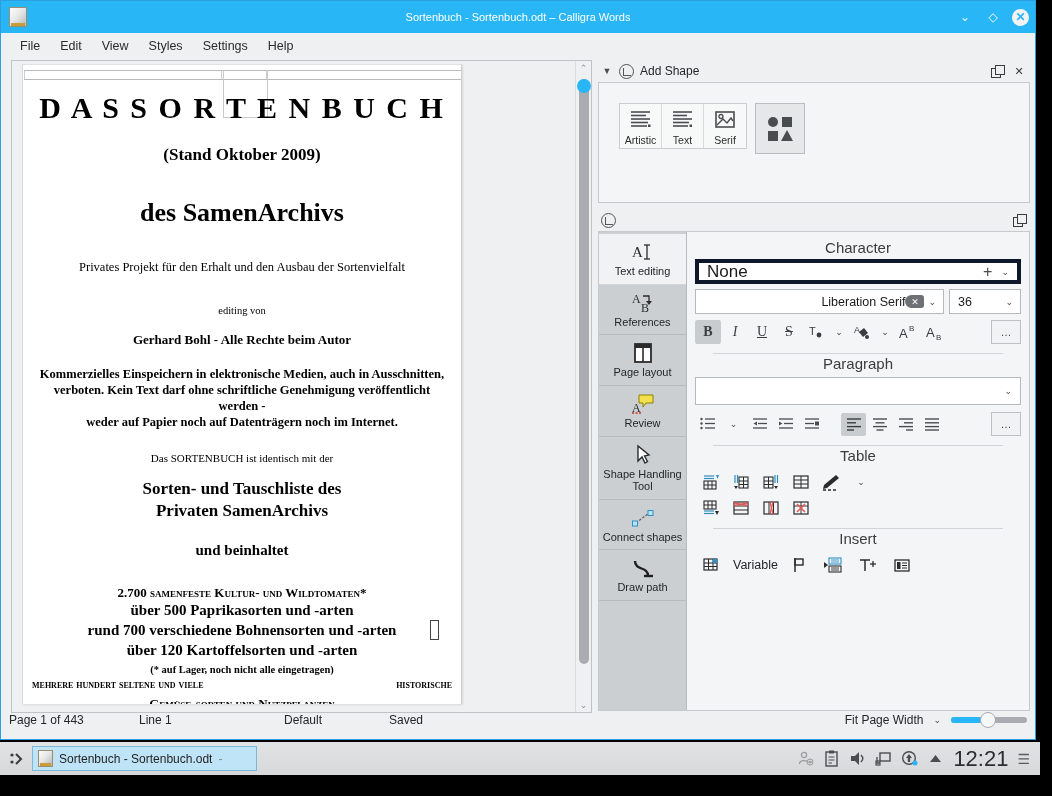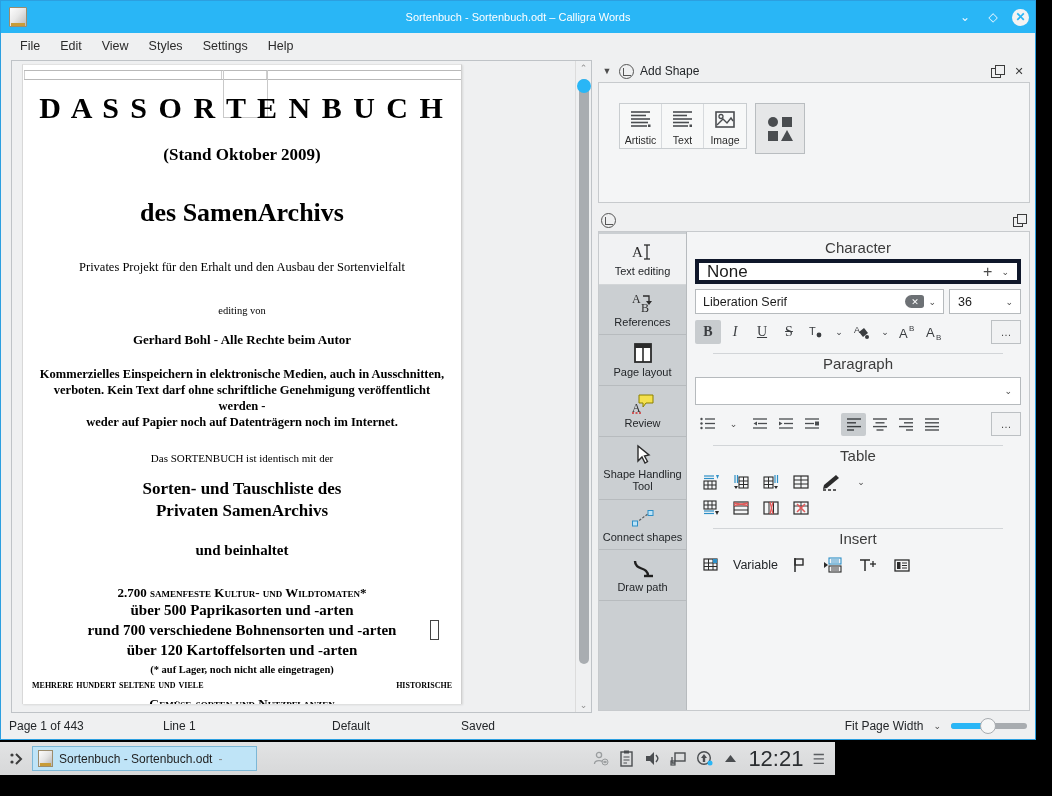--- a/index.html
+++ b/index.html
@@ -160,21 +160,21 @@
 
   #tool-opts { flex:1 1 auto; padding: 6px 8px; display:flex; flex-direction:column; }
   .sec-title { text-align:center; font-size: 15px; color:#3c3c3c; margin: 1px 0 3px; }
   .combo { height: 25px; background:#fff; border:4px solid #0f172a; display:flex; align-items:center;
            padding: 0 4px 0 8px; }
   .combo .val { flex:1 1 auto; font-size: 17px; color:#1b1b1b; }
   .combo .plus { font-size: 16px; color:#4a4a4a; padding: 0 5px; }
   .chev { font-size: 9px; color:#4a4a4a; padding: 0 4px; }
   .row { display:flex; gap: 5px; margin-top: 5px; }
   .font-combo { flex:1 1 auto; height: 25px; background:#fff; border:1px solid #b6babd;
-                display:flex; align-items:center; padding: 0 3px 0 7px; }
+                display:flex; align-items:center; padding: 0 3px 0 7px; text-align: right; }
   .font-combo .val { flex:1 1 auto; font-size: 12.5px; color:#1b1b1b; }
   .clear-badge { width:19px; height:13px; background:#6d7175; border-radius: 7px 3px 3px 7px;
                  color:#fff; font-size:9px; display:flex; align-items:center; justify-content:center; }
   .size-combo { width: 72px; flex:0 0 72px; height:25px; background:#fff; border:1px solid #b6babd;
                 display:flex; align-items:center; padding: 0 3px 0 8px; }
   .size-combo .val { flex:1 1 auto; font-size: 12.5px; color:#1b1b1b; }
 
   .fmt-row { display:flex; align-items:center; gap: 1px; margin-top: 6px; }
   .fbtn { width: 26px; height: 24px; display:flex; align-items:center; justify-content:center;
           font-family:"Liberation Serif", serif; font-size: 14px; color:#3a3d40; }
@@ -192,31 +192,31 @@
   .abtn { width: 25px; height: 23px; display:flex; align-items:center; justify-content:center; }
   .abtn.on { background:#c8cccf; border-radius:2px; }
   .gap-l { margin-left: 16px; }
 
   .tbl-row { display:flex; align-items:center; gap: 6px; margin-top: 4px; padding-left: 4px; }
   .tbtn { width: 24px; height: 22px; display:flex; align-items:center; justify-content:center; }
   .ins-row { display:flex; align-items:center; gap: 10px; margin-top: 4px; padding-left: 4px; }
   .ins-lbl { font-size: 12.5px; color:#232629; }
 
   
-  #statusbar { height: 26px; flex:0 0 26px; background:#eff0f1; display:flex; align-items:center;
-               padding: 0 8px; font-size: 12px; color:#232629;gap:24px; }
+  #statusbar { height: 26px; flex:0 0 26px; background:#eff0f1; display:flex; align-items:flex-start;
+               padding: 0 8px; font-size: 12px; color:#232629; }
   .sb-cell { white-space: nowrap; }
   #zoom-area { margin-left:auto; display:flex; align-items:center; gap: 6px; }
   #zoom-slider { width: 76px; height: 6px; background:#a8acb0; border-radius:3px; position:relative; }
   #zoom-fill { position:absolute; left:0; top:0; height:100%; width: 43%; background:#29b6f6; border-radius:3px; }
   #zoom-knob { position:absolute; left: 38%; top:-5px; width:16px; height:16px; background:#f6f7f7;
                border:1px solid #a8acb0; border-radius:50%; }
 
   
-  #taskbar { position:absolute; left:0; top:742px; width: 835px; height: 33px;
+  #taskbar { position:absolute; left:0; top:742px; width: 1040px; height: 33px;
              background: linear-gradient(#e2e3e4, #d7d8d9); display:flex; align-items:center;
              padding: 0 6px; }
   #tb-launcher { width: 22px; display:flex; align-items:center; justify-content:center;
                  color:#3c3c3c; font-size: 13px; font-weight:bold; }
   #tb-task { height: 25px; margin-left: 4px; background:#bfe4f7; border:1px solid #7cb7d6;
              display:flex; align-items:center; gap: 6px; padding: 0 8px 0 5px; min-width: 225px; }
   #tb-task .ticon { width:15px; height:17px;
                     background: linear-gradient(130deg,#fdfdfd 0%,#e4e4e4 50%,#b5b5b5 100%);
                     border:1px solid #9b8c6d; position:relative; }
   #tb-task .ticon::after { content:""; position:absolute; left:1px; right:1px; bottom:0; height:3px; background:#c89c37; }
@@ -356,21 +356,21 @@
               </svg>
               <div class="lbl">Text</div>
             </div>
 
             <div class="shape-cell">
               <svg width="26" height="24" viewBox="0 0 26 24">
                 <rect x="4" y="4" width="18" height="15" fill="none" stroke="#4a4d50" stroke-width="1.6"></rect>
                 <circle cx="9" cy="8.5" r="2" fill="none" stroke="#4a4d50" stroke-width="1.3"></circle>
                 <polyline points="5,17 11,11 15,15 19,10 21,13" fill="none" stroke="#4a4d50" stroke-width="1.4"></polyline>
               </svg>
-              <div class="lbl">Image</div>
+              <div class="lbl">Serif</div>
             </div>
           </div>
 
           <div class="shape-btn-active">
             <svg width="30" height="30" viewBox="0 0 30 30">
               <circle cx="8" cy="8" r="5" fill="#4a4d50"></circle>
               <rect x="17" y="3" width="10" height="10" fill="#4a4d50"></rect>
               <rect x="3" y="17" width="10" height="10" fill="#4a4d50"></rect>
               <polygon points="22,16 28,27 16,27" fill="#4a4d50"></polygon>
             </svg>

